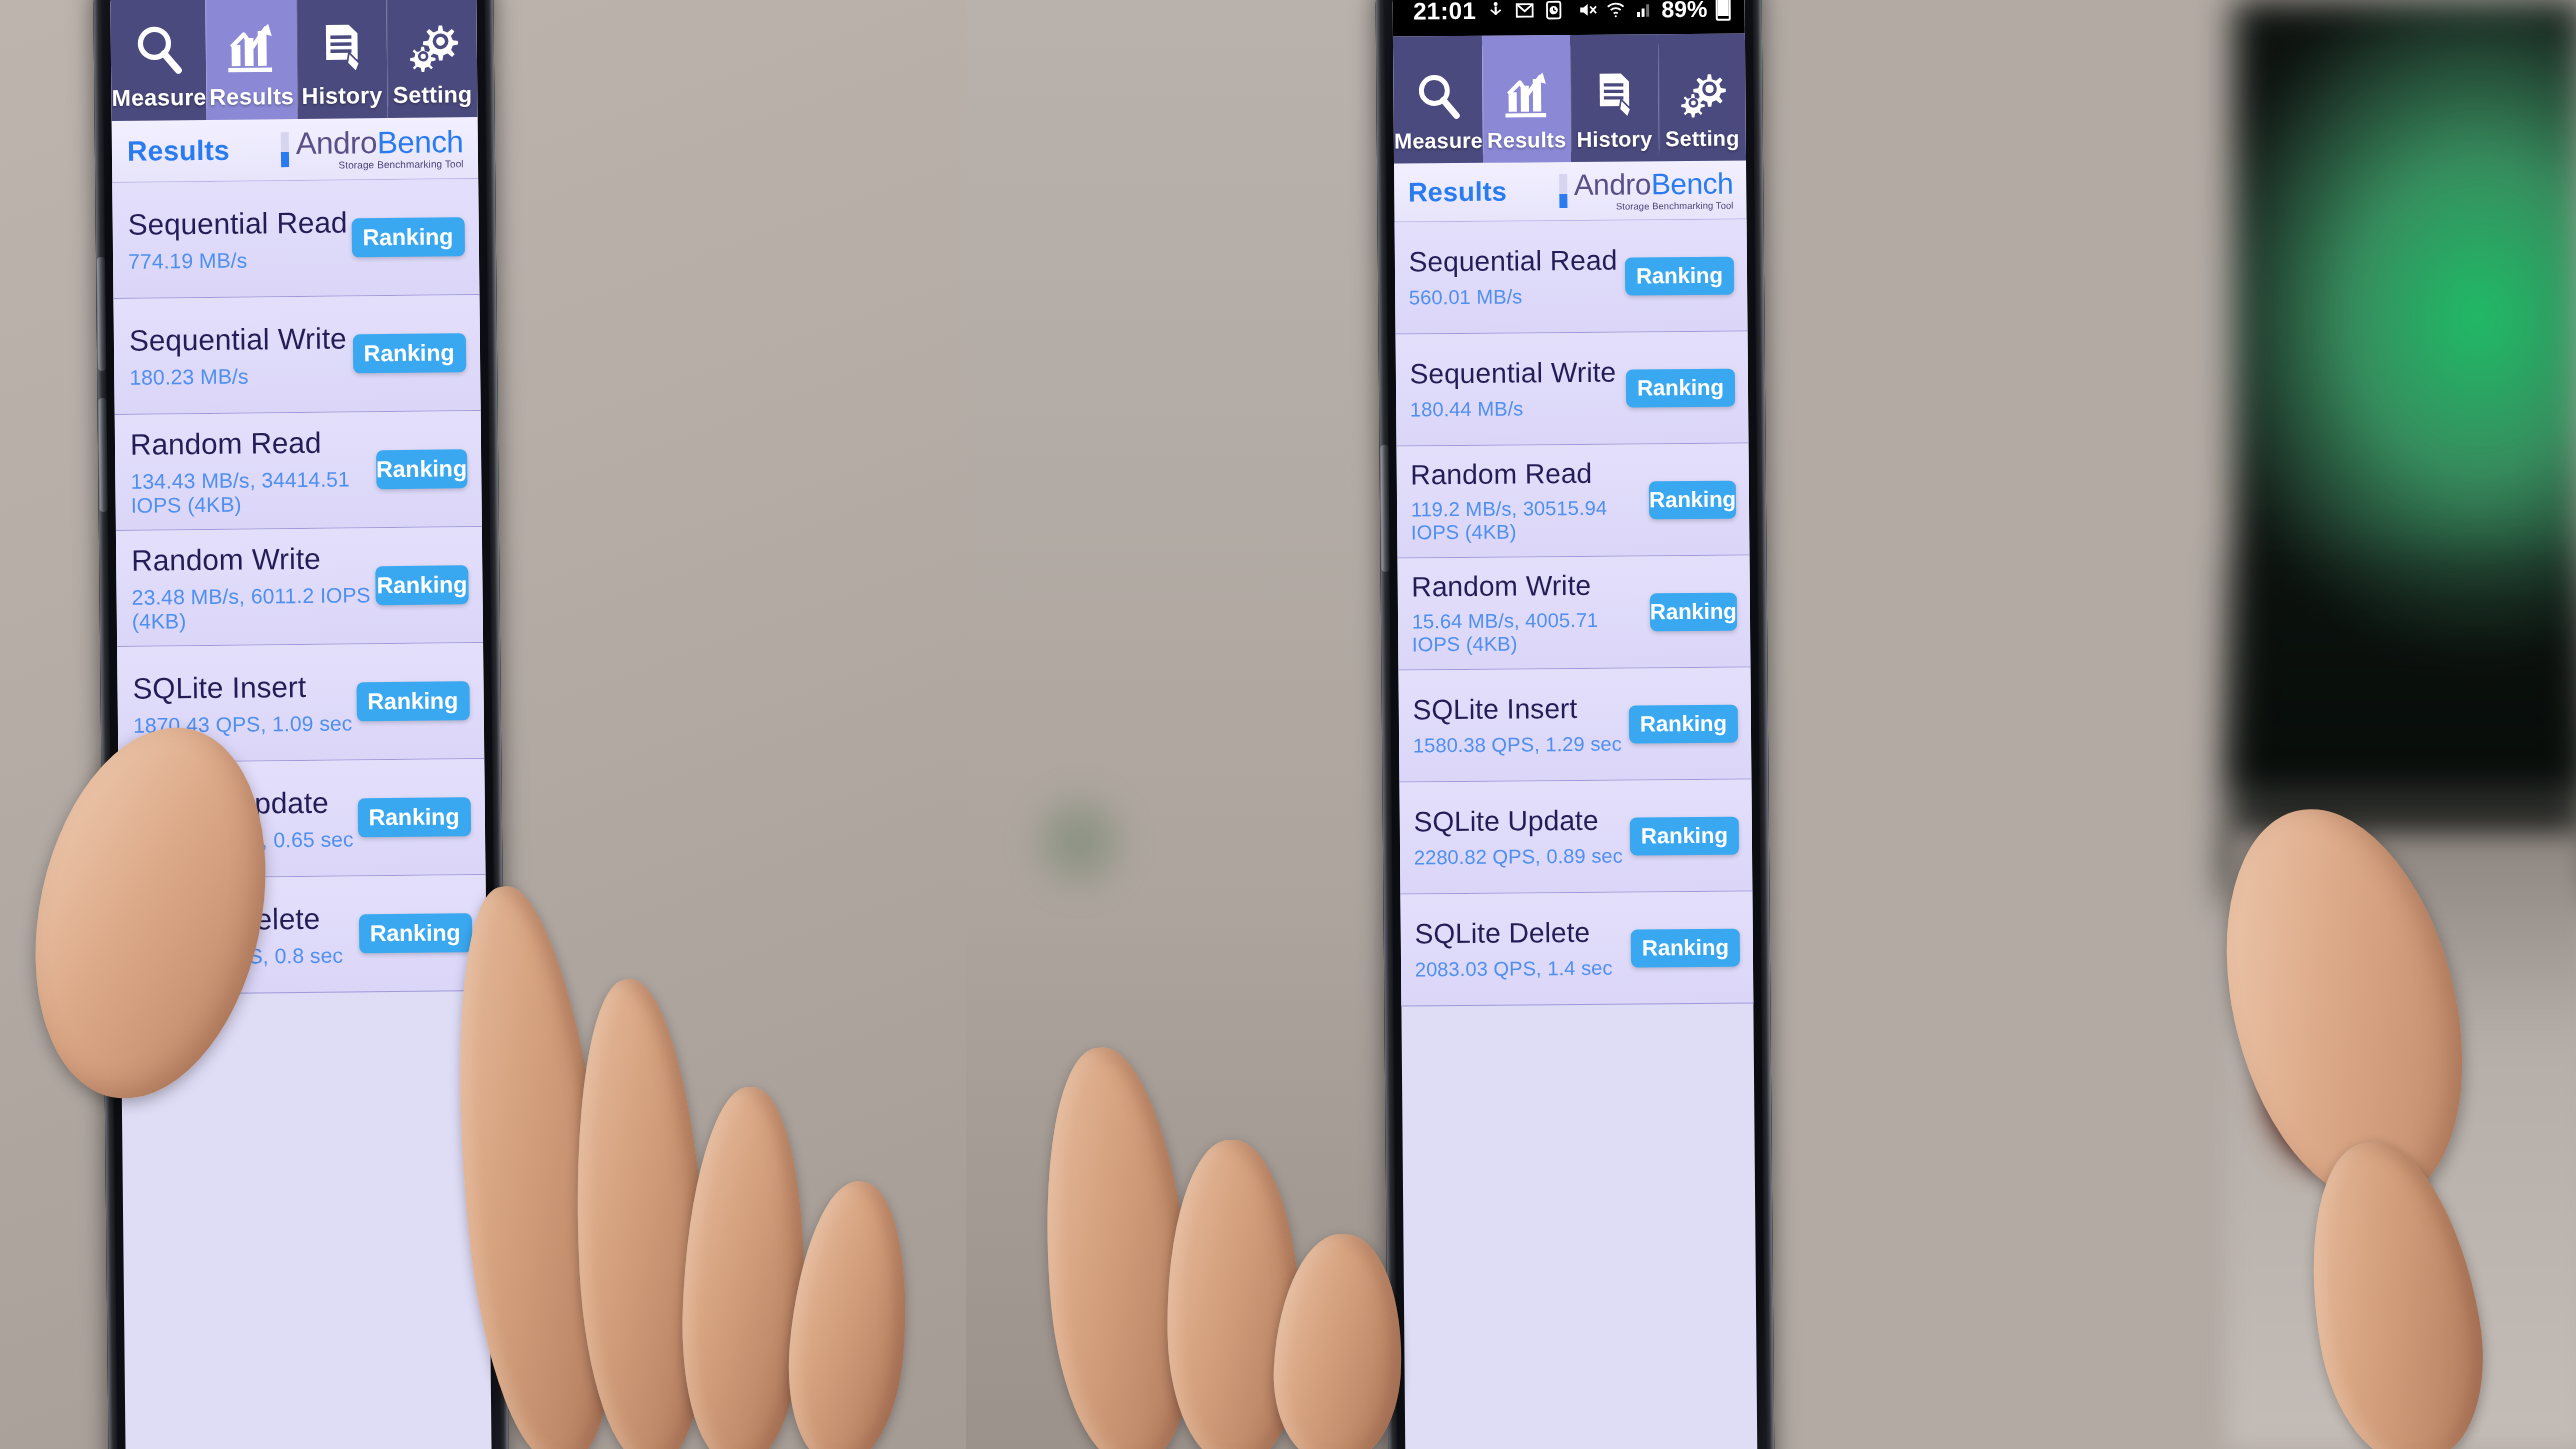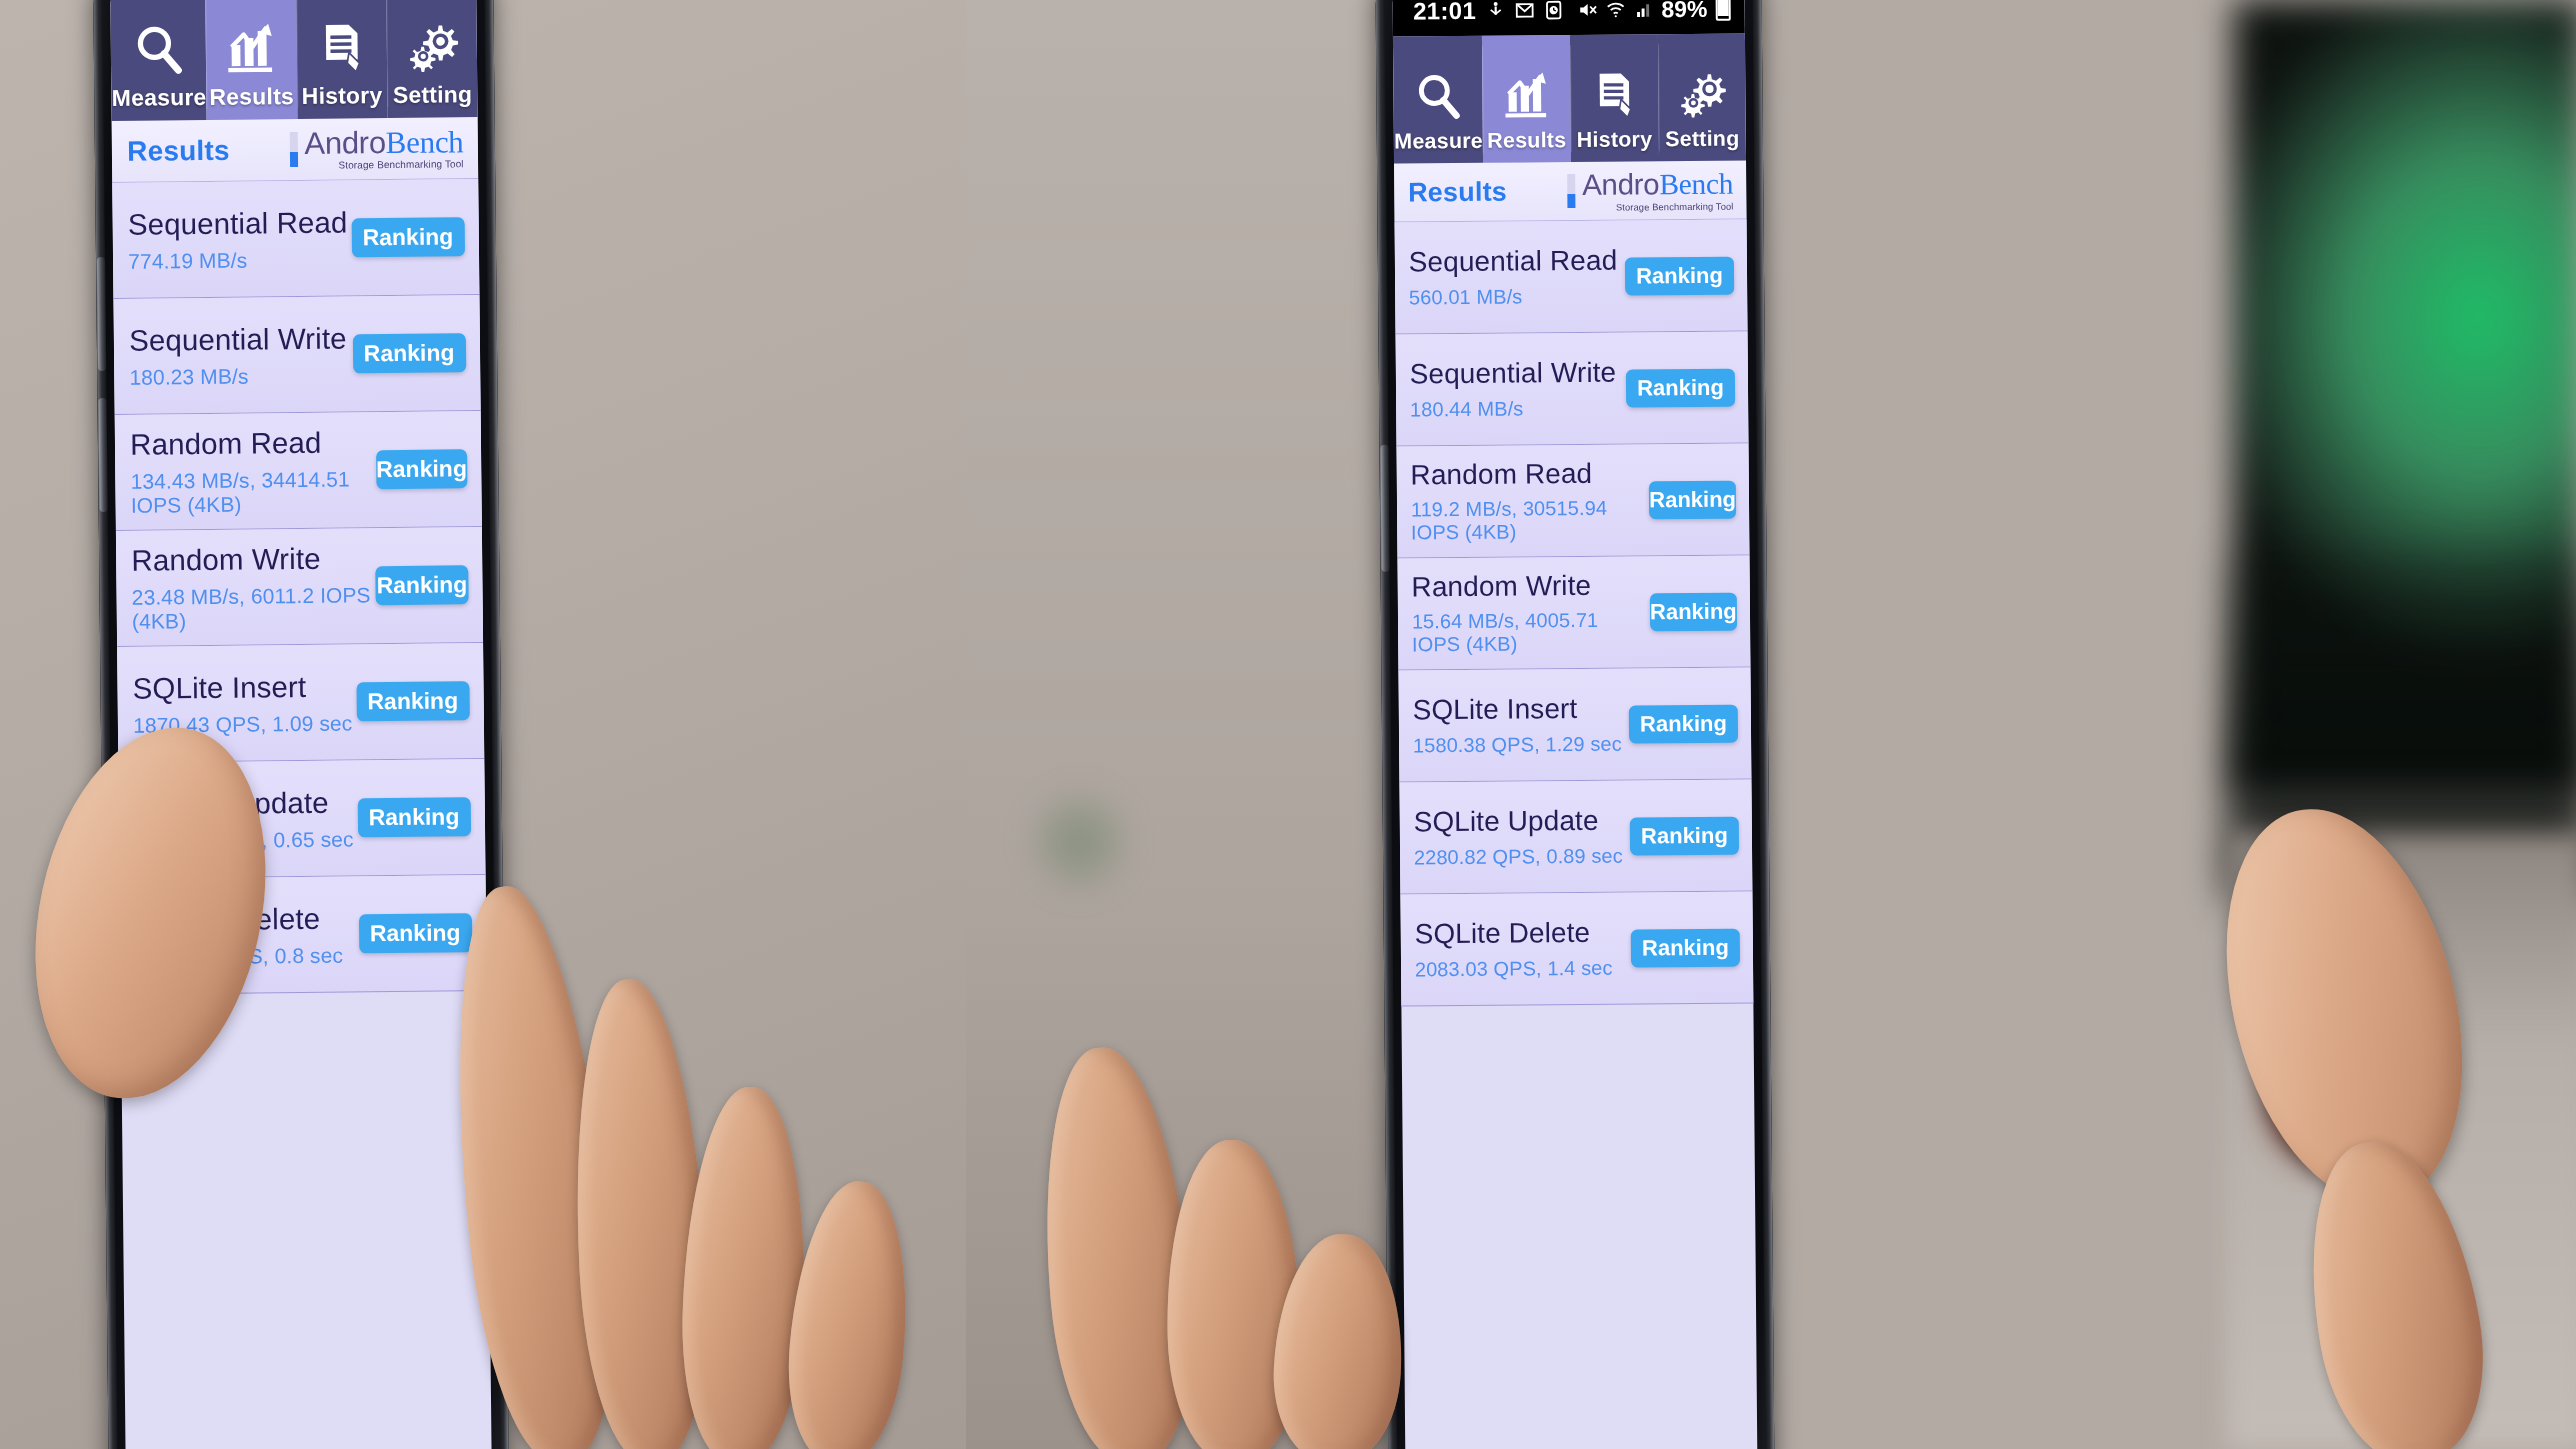--- a/index.html
+++ b/index.html
@@ -125,21 +125,21 @@
     display:flex; align-items:center; justify-content:space-between;
     background:linear-gradient(180deg,#f2f0ff,#e7e4fb);
     border-bottom:1.3px solid #b9b4e6;
   }
   .res-title{ color:#2a7bf0; font-weight:700; letter-spacing:0.2px; }
   .logo{ display:flex; align-items:center; gap:6.7px; }
   .logo-bar{ width:8px; background:linear-gradient(#d7d4ef 0%,#d7d4ef 58%,#2a7bf0 58%,#2a7bf0 100%); }
   .logo-txt{ display:flex; flex-direction:column; align-items:flex-end; line-height:1; }
   .logo-main{ font-weight:400; letter-spacing:-0.3px; }
   .logo-main .a{ color:#5b4f87; }
-  .logo-main .b{ color:#2a7bf0;font-family:Liberation Serif, serif; }
+  .logo-main .b{ color:#2a7bf0; }
   .logo-sub{ color:#4a4274; letter-spacing:0.1px; }
 
   
   .rows{ background:#ddd9fa; }
   .row{
     display:flex; align-items:center; justify-content:space-between;
     border-bottom:1.3px solid #9f99d8;
     background:linear-gradient(180deg,#e3dffb,#dbd6f8);
   }
   .row-txt{ display:flex; flex-direction:column; }

